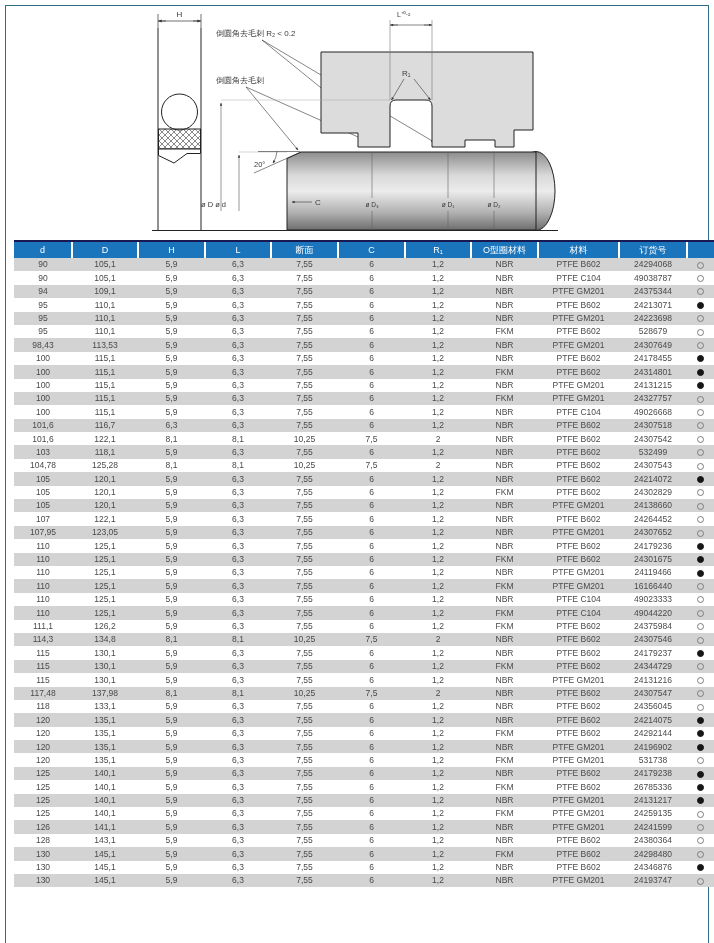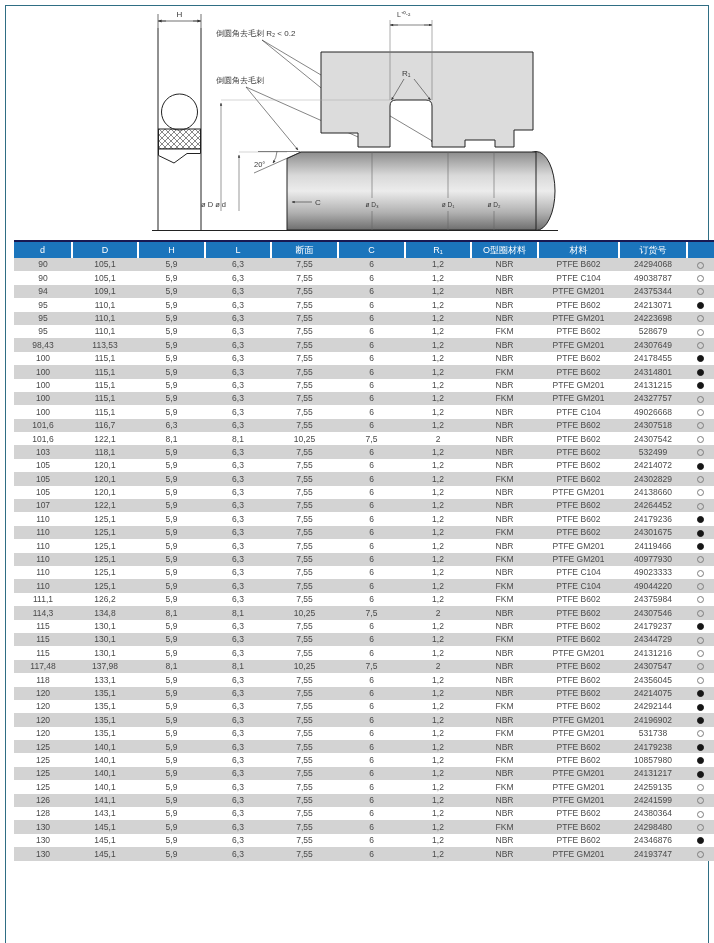--- a/index.html
+++ b/index.html
@@ -361,20 +361,33 @@
         <td>6,3</td>
         <td>7,55</td>
         <td>6</td>
         <td>1,2</td>
         <td>NBR</td>
         <td>PTFE B602</td>
         <td>532499</td>
         <td><span class="dot open"></span></td>
       </tr>
       <tr>
+        <td>104,78</td>
+        <td>125,28</td>
+        <td>8,1</td>
+        <td>8,1</td>
+        <td>10,25</td>
+        <td>7,5</td>
+        <td>2</td>
+        <td>NBR</td>
+        <td>PTFE B602</td>
+        <td>24307543</td>
+        <td><span class="dot open"></span></td>
+      </tr>
+      <tr>
         <td>105</td>
         <td>120,1</td>
         <td>5,9</td>
         <td>6,3</td>
         <td>7,55</td>
         <td>6</td>
         <td>1,2</td>
         <td>NBR</td>
         <td>PTFE B602</td>
         <td>24214072</td>
@@ -413,20 +426,33 @@
         <td>6,3</td>
         <td>7,55</td>
         <td>6</td>
         <td>1,2</td>
         <td>NBR</td>
         <td>PTFE B602</td>
         <td>24264452</td>
         <td><span class="dot open"></span></td>
       </tr>
       <tr>
+        <td>107,95</td>
+        <td>123,05</td>
+        <td>5,9</td>
+        <td>6,3</td>
+        <td>7,55</td>
+        <td>6</td>
+        <td>1,2</td>
+        <td>NBR</td>
+        <td>PTFE GM201</td>
+        <td>24307652</td>
+        <td><span class="dot open"></span></td>
+      </tr>
+      <tr>
         <td>110</td>
         <td>125,1</td>
         <td>5,9</td>
         <td>6,3</td>
         <td>7,55</td>
         <td>6</td>
         <td>1,2</td>
         <td>NBR</td>
         <td>PTFE B602</td>
         <td>24179236</td>
@@ -461,21 +487,21 @@
       <tr>
         <td>110</td>
         <td>125,1</td>
         <td>5,9</td>
         <td>6,3</td>
         <td>7,55</td>
         <td>6</td>
         <td>1,2</td>
         <td>FKM</td>
         <td>PTFE GM201</td>
-        <td>40977930</td>
+        <td>16166440</td>
         <td><span class="dot open"></span></td>
       </tr>
       <tr>
         <td>110</td>
         <td>125,1</td>
         <td>5,9</td>
         <td>6,3</td>
         <td>7,55</td>
         <td>6</td>
         <td>1,2</td>
@@ -656,21 +682,21 @@
       <tr>
         <td>125</td>
         <td>140,1</td>
         <td>5,9</td>
         <td>6,3</td>
         <td>7,55</td>
         <td>6</td>
         <td>1,2</td>
         <td>FKM</td>
         <td>PTFE B602</td>
-        <td>10857980</td>
+        <td>26785336</td>
         <td><span class="dot filled"></span></td>
       </tr>
       <tr>
         <td>125</td>
         <td>140,1</td>
         <td>5,9</td>
         <td>6,3</td>
         <td>7,55</td>
         <td>6</td>
         <td>1,2</td>

